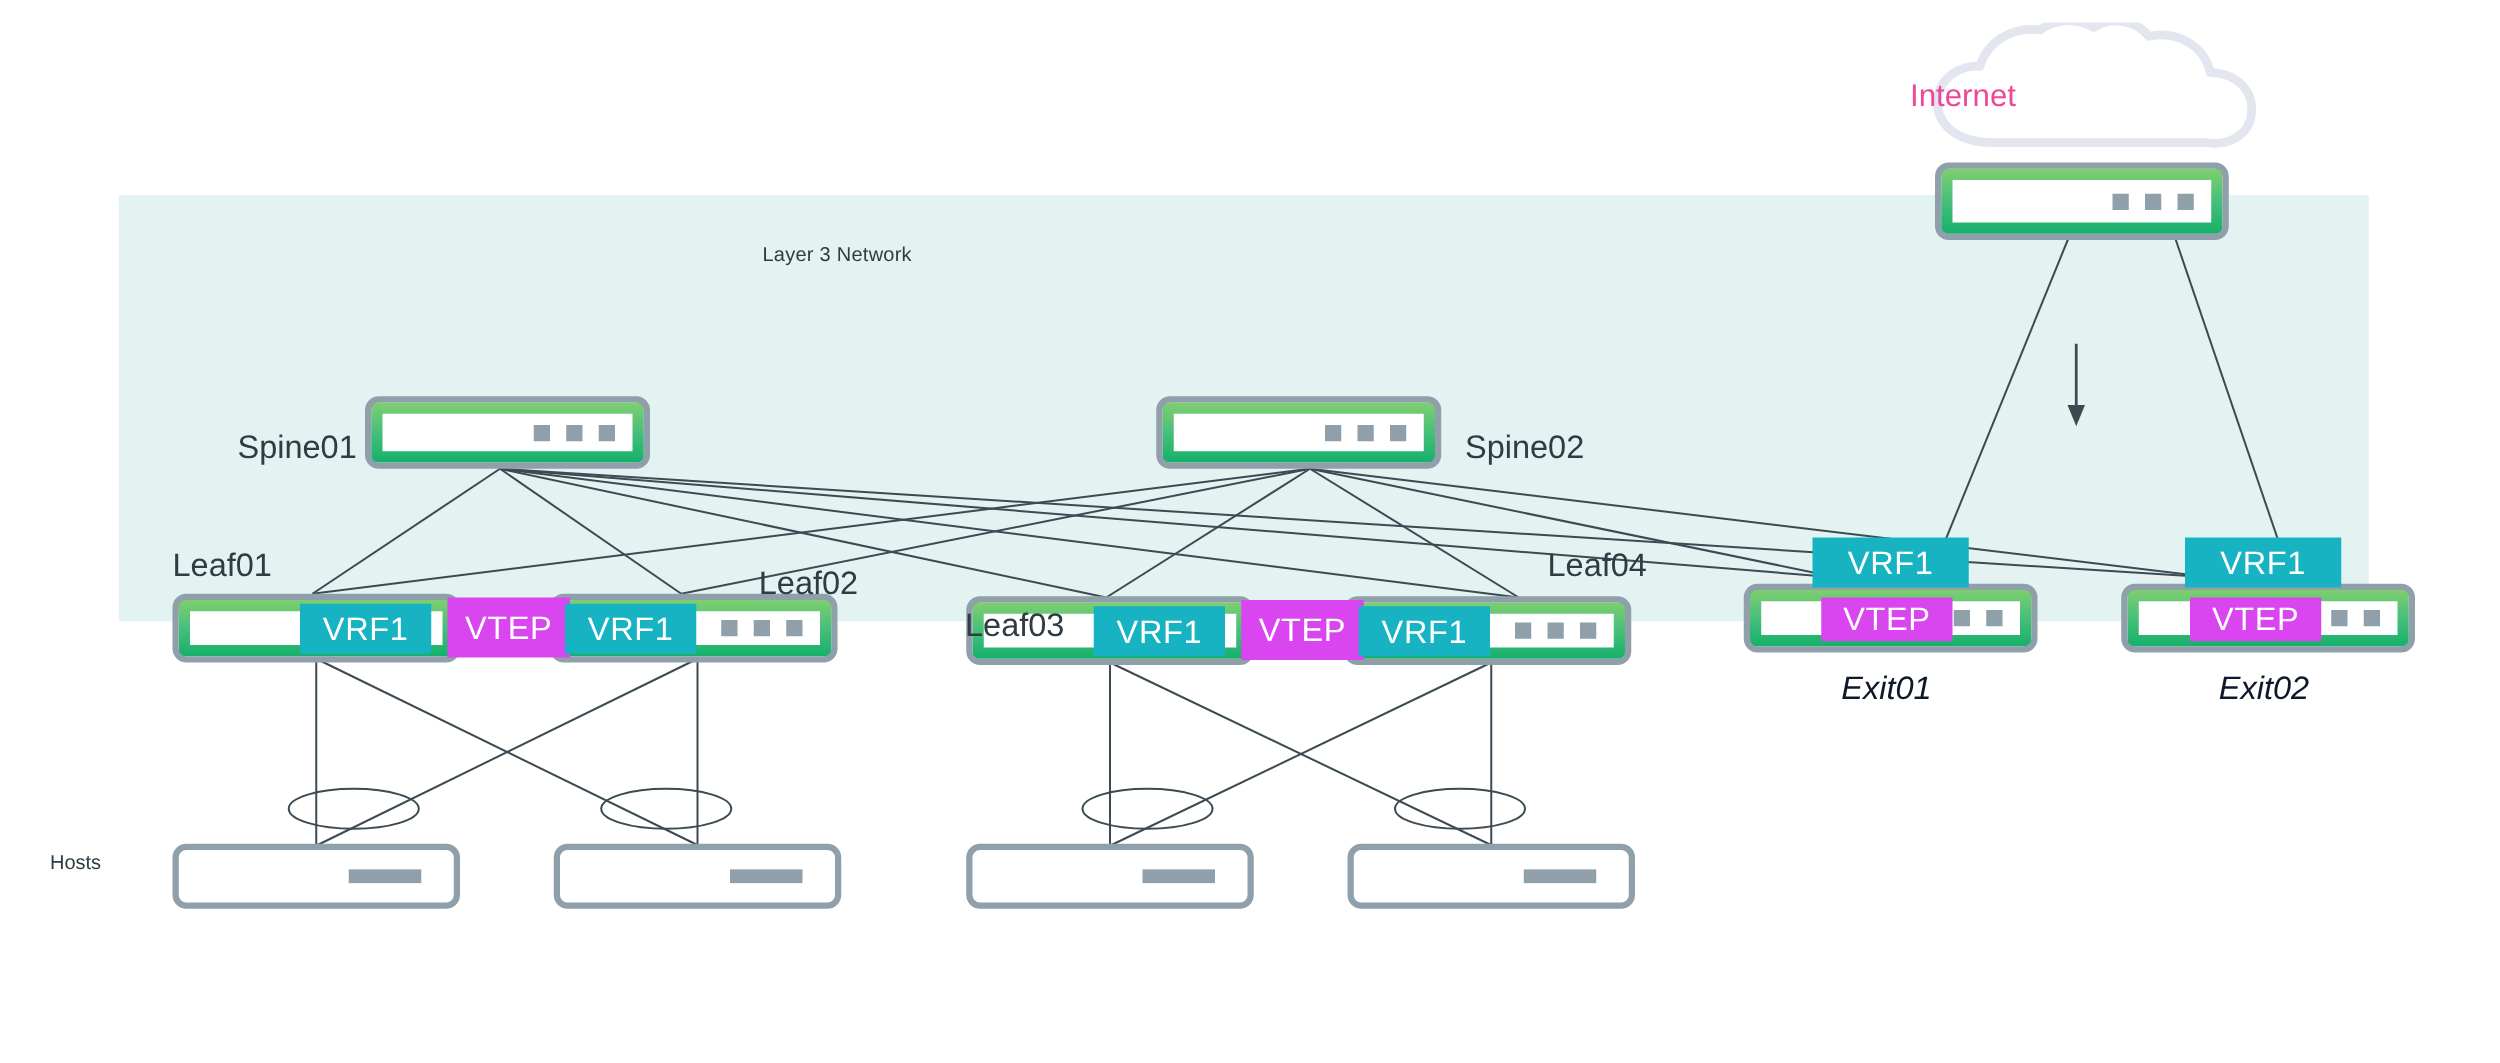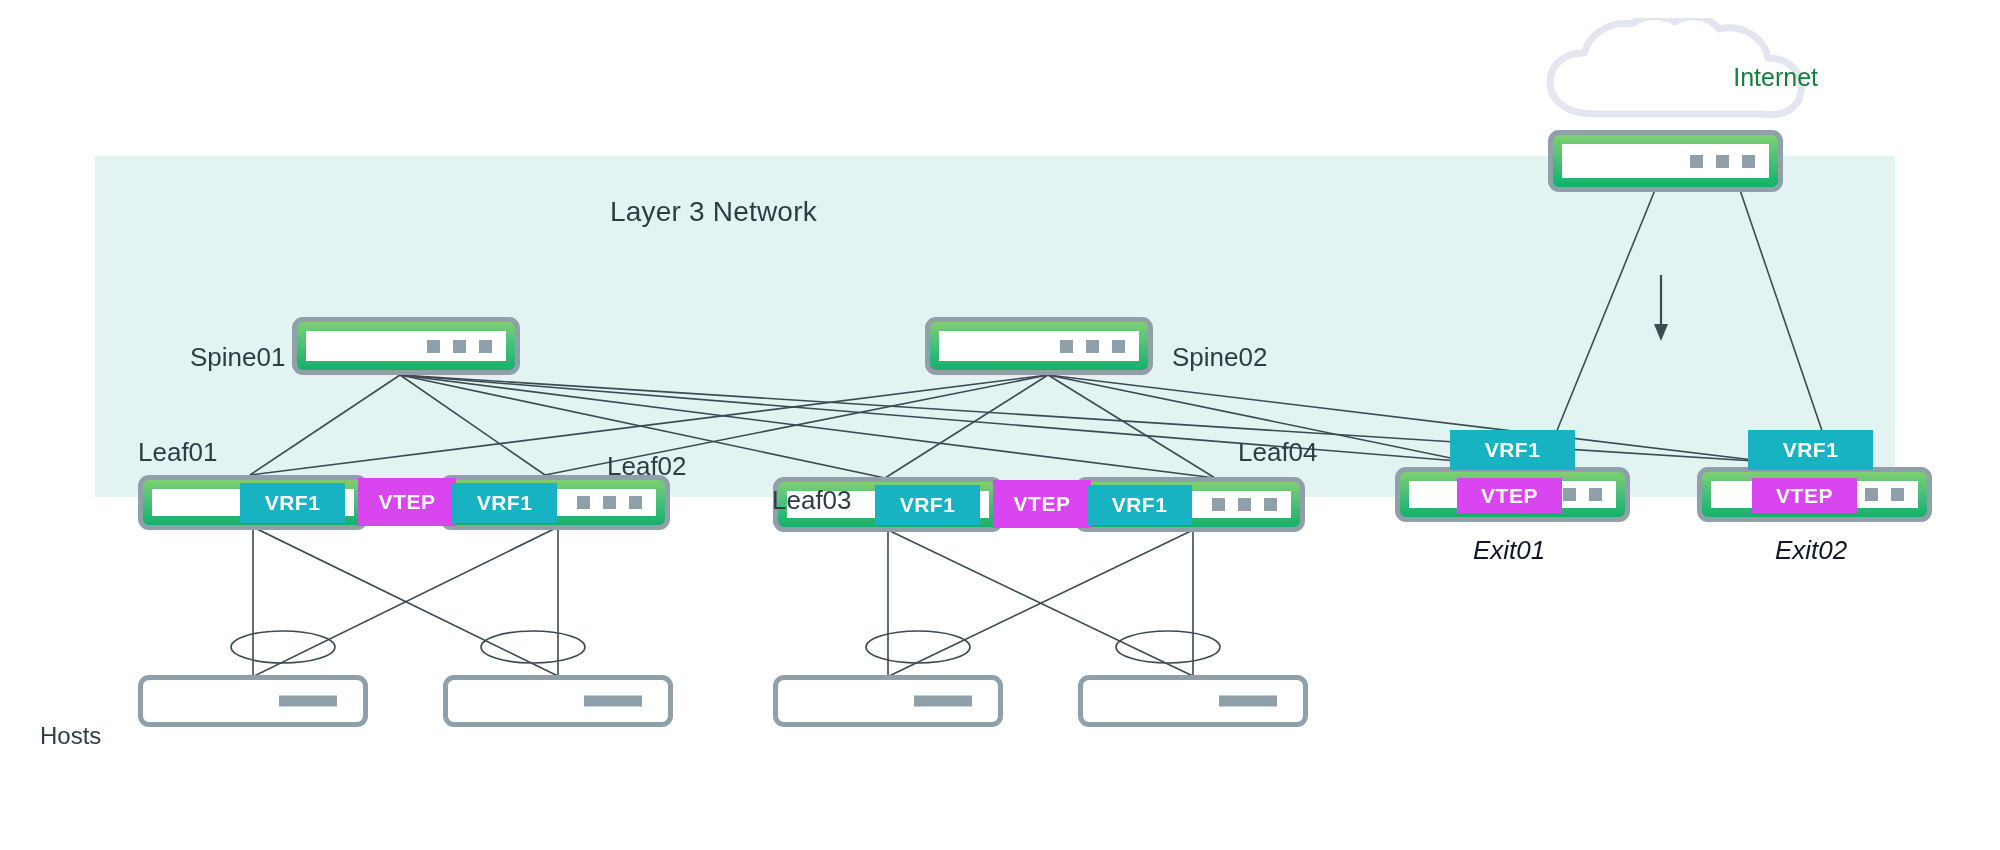--- a/index.html
+++ b/index.html
@@ -26,21 +26,21 @@
     left: 95px;
     top: 156px;
     width: 1800px;
     height: 341px;
     background: #e2f3f2;
   }
   #l3-band-label {
     position: absolute;
     left: 610px;
     top: 196px;
-    font-size: 28px;
+    font-size: 16px;
     color: #2e3c43;
     letter-spacing: .2px;
     white-space: nowrap;
   }
   
   #links {
     position: absolute;
     left: 0;
     top: 0;
     width: 2000px;
@@ -77,22 +77,22 @@
     background: #90a0aa;
     flex: 0 0 auto;
   }
   
   .chip {
     position: absolute;
     display: flex;
     align-items: center;
     justify-content: center;
     color: #ffffff;
-    font-weight: bold;
-    font-size: 21px;
+    font-weight: normal;
+    font-size: 26px;
     letter-spacing: .5px;
     z-index: 8;
   }
   .chip-vrf { background: #17b3c3; }
   .chip-vtep { background: #d946ef; }
   
   .node-label {
     position: absolute;
     font-size: 26px;
     color: #2e3c43;
@@ -107,23 +107,23 @@
     top: 18px;
     width: 290px;
     height: 115px;
     z-index: 4;
   }
   #cloud-text {
     position: absolute;
     left: 1528px;
     top: 63px;
     width: 290px;
-    text-align: right;
+    text-align: left;
     font-size: 25px;
-    color: #15803d;
+    color: #ec4899;
     z-index: 6;
     white-space: nowrap;
   }
   
   .host {
     position: absolute;
     box-sizing: border-box;
     width: 230px;
     height: 52px;
     border: 5px solid #90a0aa;
@@ -136,22 +136,22 @@
     right: 26px;
     top: 50%;
     transform: translateY(-50%);
     width: 58px;
     height: 11px;
     background: #90a0aa;
   }
   #hosts-label {
     position: absolute;
     left: 40px;
-    top: 722px;
-    font-size: 24px;
+    top: 682px;
+    font-size: 16px;
     color: #2e3c43;
   }
 </style>
 </head>
 <body>
 
 <div id="stage">
 
   <div id="l3-band"></div>
   <div id="l3-band-label">Layer 3 Network</div>

